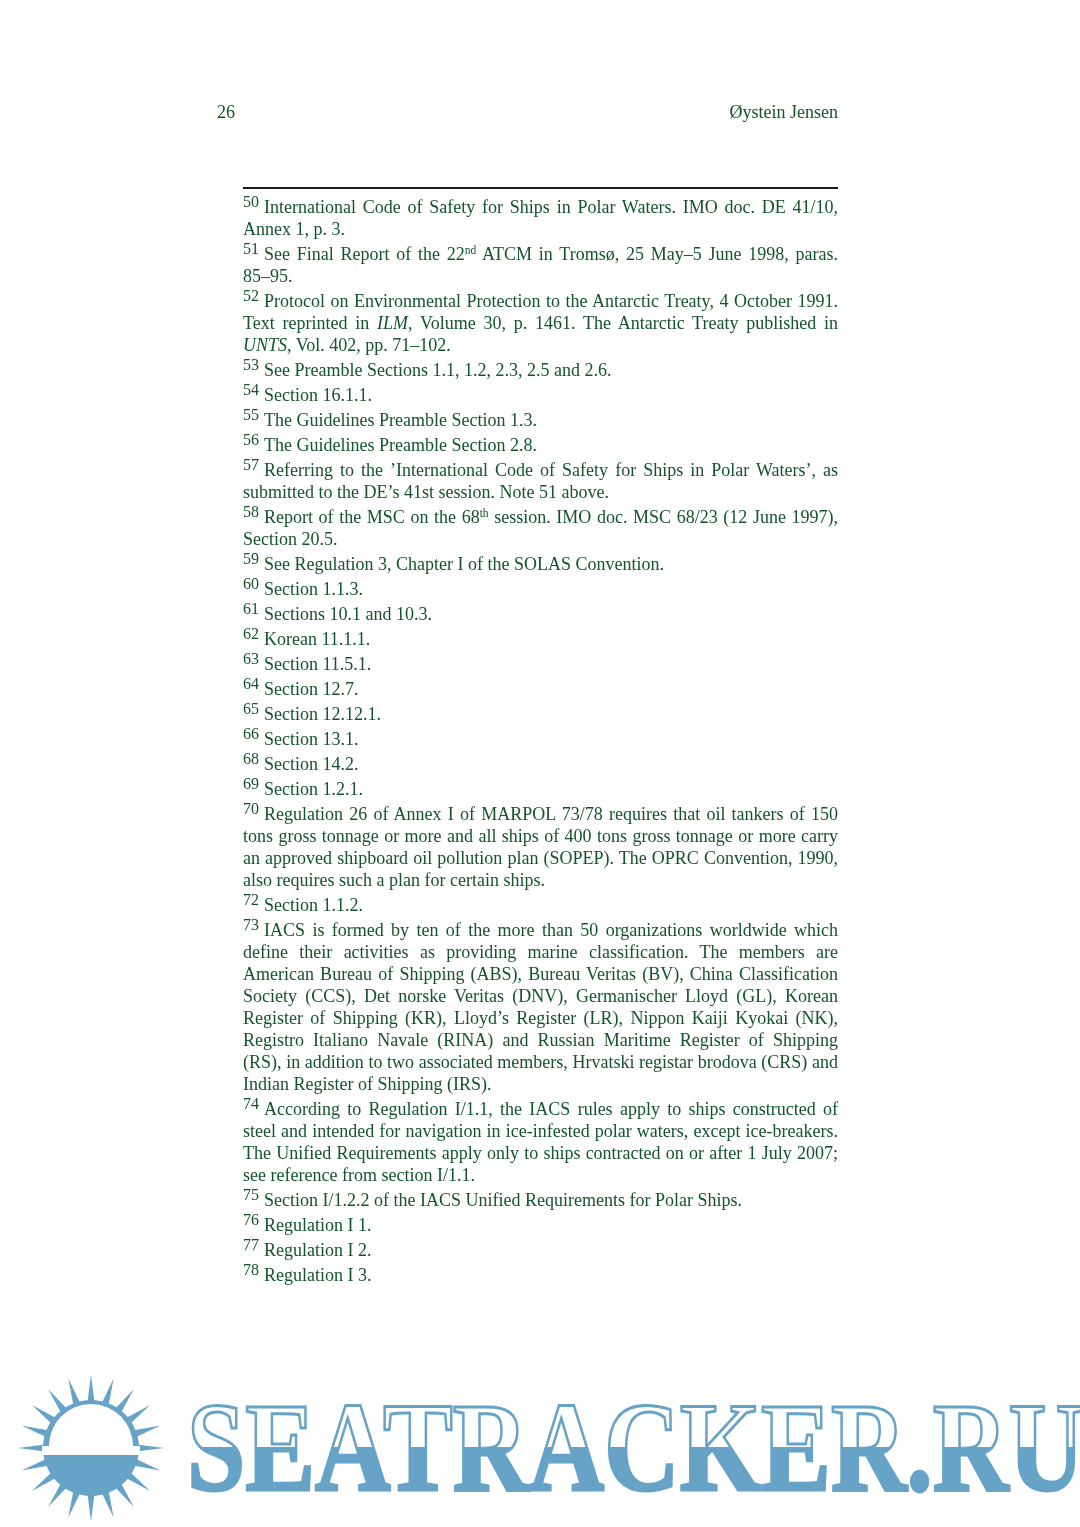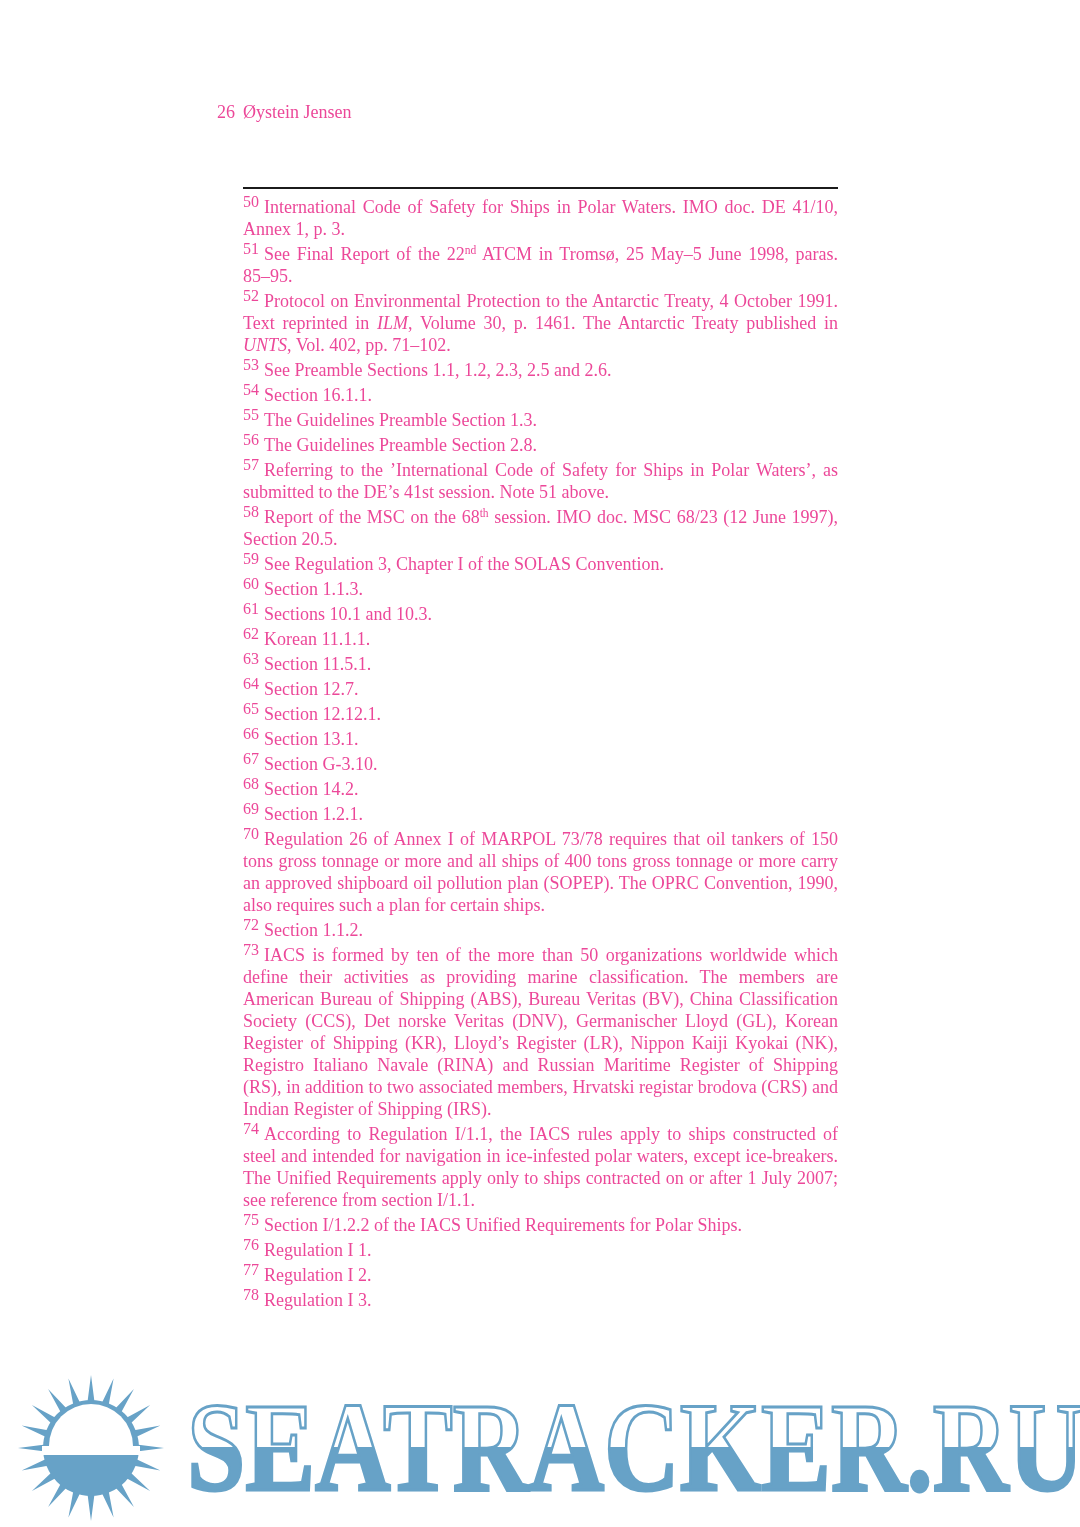--- a/index.html
+++ b/index.html
@@ -1,30 +1,30 @@
 <!DOCTYPE html>
 <html><head>
 <meta charset="utf-8">
 <style>
   html,body{margin:0;padding:0;background:#ffffff;}
   .page{
     position:relative;
     width:1080px;height:1527px;
     background:#ffffff;
     font-family:"Liberation Serif", serif;
-    color:#ec4899;
+    color:#14532d;
     overflow:hidden;
   }
   .page-number{
     position:absolute;left:217px;top:101px;
     font-size:18px;line-height:22px;
   }
   .running-head{
     position:absolute;left:243px;top:101px;width:595px;
-    text-align:left;font-size:18px;line-height:22px;
+    text-align:right;font-size:18px;line-height:22px;
   }
   .fn-rule{
     position:absolute;left:243px;top:187px;width:595px;height:0;
     border-top:2px solid #1b1b1b;
   }
   .footnotes{
     position:absolute;left:243px;top:196px;width:595px;
     font-size:18px;line-height:22px;
   }
   .fn{
@@ -71,21 +71,20 @@
       <p class="fn"><sup class="fn-num">57</sup><span>Referring to the ’International Code of Safety for Ships in Polar Waters’, as submitted to the DE’s 41st session. Note 51 above.</span></p>
       <p class="fn"><sup class="fn-num">58</sup><span>Report of the MSC on the 68</span><sup class="inline-sup">th</sup><span> session. IMO doc. MSC 68/23 (12 June 1997), Section 20.5.</span></p>
       <p class="fn"><sup class="fn-num">59</sup><span>See Regulation 3, Chapter I of the SOLAS Convention.</span></p>
       <p class="fn"><sup class="fn-num">60</sup><span>Section 1.1.3.</span></p>
       <p class="fn"><sup class="fn-num">61</sup><span>Sections 10.1 and 10.3.</span></p>
       <p class="fn"><sup class="fn-num">62</sup><span>Korean 11.1.1.</span></p>
       <p class="fn"><sup class="fn-num">63</sup><span>Section 11.5.1.</span></p>
       <p class="fn"><sup class="fn-num">64</sup><span>Section 12.7.</span></p>
       <p class="fn"><sup class="fn-num">65</sup><span>Section 12.12.1.</span></p>
       <p class="fn"><sup class="fn-num">66</sup><span>Section 13.1.</span></p>
-      <p class="fn"><sup class="fn-num">67</sup><span>Section G-3.10.</span></p>
       <p class="fn"><sup class="fn-num">68</sup><span>Section 14.2.</span></p>
       <p class="fn"><sup class="fn-num">69</sup><span>Section 1.2.1.</span></p>
       <p class="fn"><sup class="fn-num">70</sup><span>Regulation 26 of Annex I of MARPOL 73/78 requires that oil tankers of 150 tons gross tonnage or more and all ships of 400 tons gross tonnage or more carry an approved shipboard oil pollution plan (SOPEP). The OPRC Convention, 1990, also requires such a plan for certain ships.</span></p>
       <p class="fn"><sup class="fn-num">72</sup><span>Section 1.1.2.</span></p>
       <p class="fn"><sup class="fn-num">73</sup><span>IACS is formed by ten of the more than 50 organizations worldwide which define their activities as providing marine classification. The members are American Bureau of Shipping (ABS), Bureau Veritas (BV), China Classification Society (CCS), Det norske Veritas (DNV), Germanischer Lloyd (GL), Korean Register of Shipping (KR), Lloyd’s Register (LR), Nippon Kaiji Kyokai (NK), Registro Italiano Navale (RINA) and Russian Maritime Register of Shipping (RS), in addition to two associated members, Hrvatski registar brodova (CRS) and Indian Register of Shipping (IRS).</span></p>
       <p class="fn"><sup class="fn-num">74</sup><span>According to Regulation I/1.1, the IACS rules apply to ships constructed of steel and intended for navigation in ice-infested polar waters, except ice-breakers. The Unified Requirements apply only to ships contracted on or after 1 July 2007; see reference from section I/1.1.</span></p>
       <p class="fn"><sup class="fn-num">75</sup><span>Section I/1.2.2 of the IACS Unified Requirements for Polar Ships.</span></p>
       <p class="fn"><sup class="fn-num">76</sup><span>Regulation I 1.</span></p>
       <p class="fn"><sup class="fn-num">77</sup><span>Regulation I 2.</span></p>
       <p class="fn"><sup class="fn-num">78</sup><span>Regulation I 3.</span></p>

